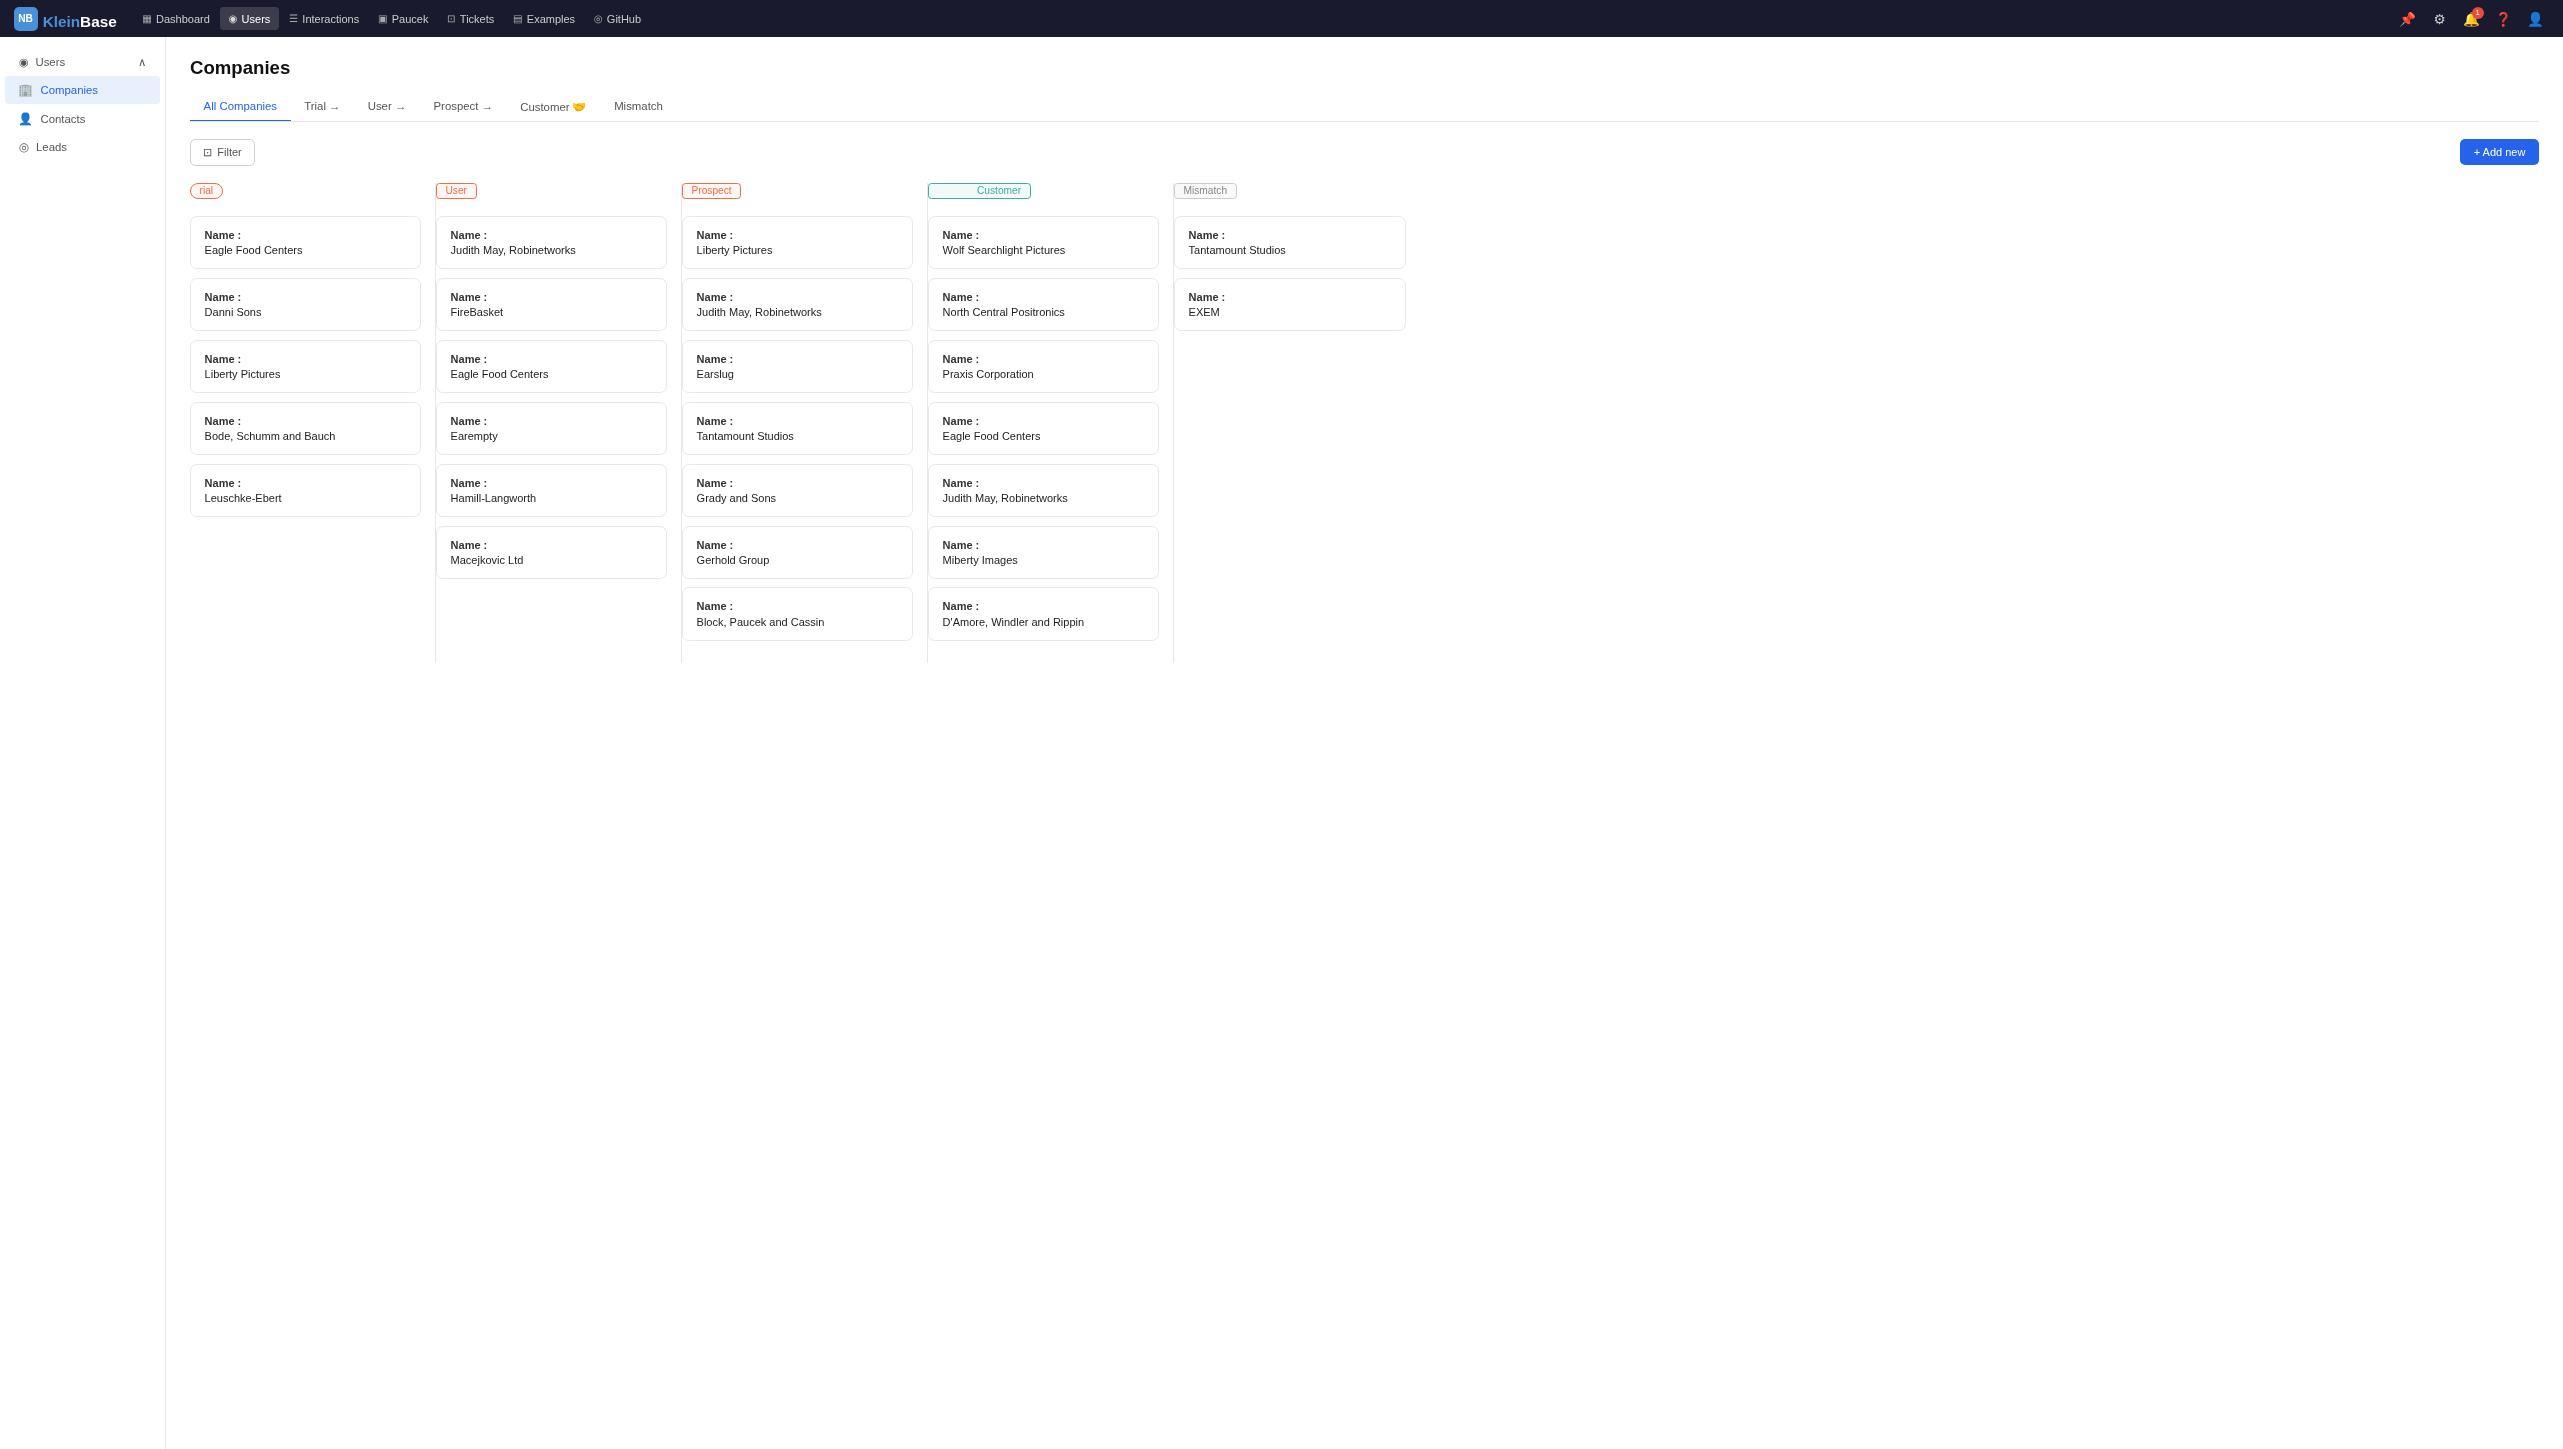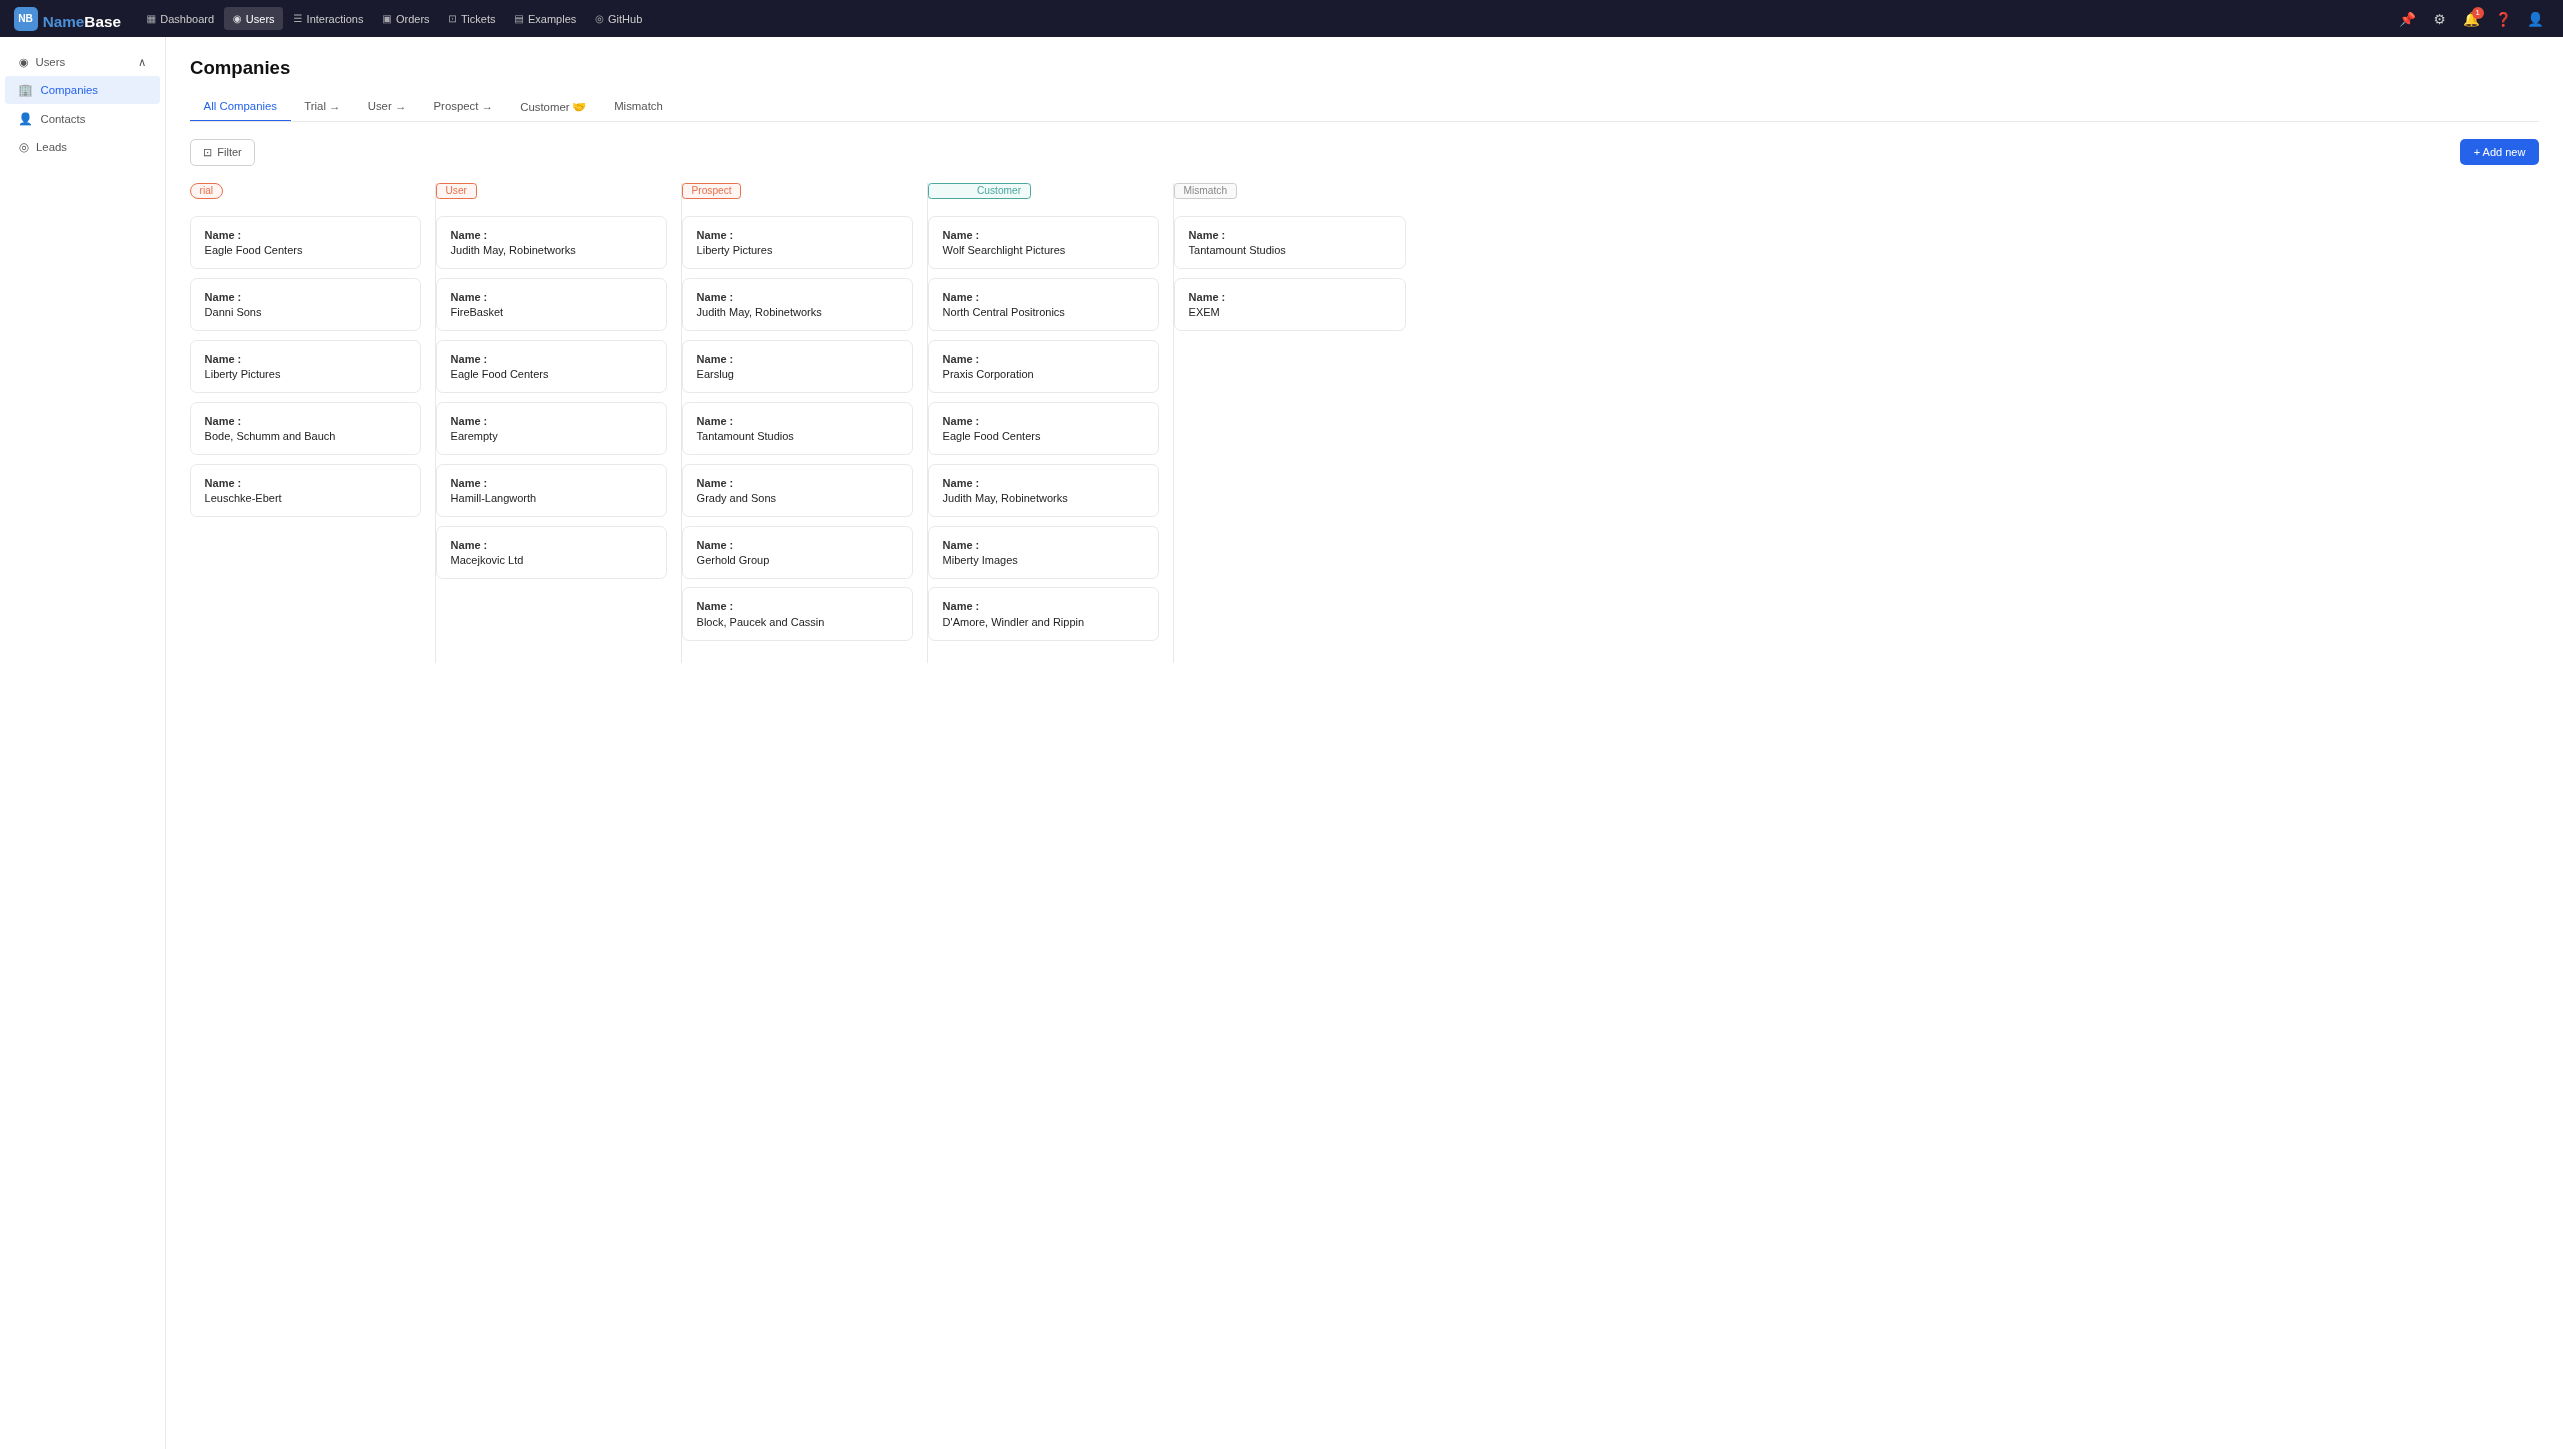--- a/index.html
+++ b/index.html
@@ -140,40 +140,40 @@
     .card-label { font-size: 11px; font-weight: 700; color: #333; margin-bottom: 3.4px; }
     .card-value { font-size: 11px; color: #222; }
   </style>
 </head>
 <body>
 
 <nav class="top-nav">
   <div class="logo-area">
     <div class="logo-icon">NB</div>
     <div class="logo-text">
-      <span>Name</span><span style="color:white">Base</span>
+      <span>Klein</span><span style="color:white">Base</span>
     </div>
   </div>
 
   <div id="nav-items-container" style="display: flex; align-items: center; gap: 1.7px;">
       <div class="nav-item">
         <span class="nav-icon">▦</span>
         <span>Dashboard</span>
       </div>
       <div class="nav-item active">
         <span class="nav-icon">◉</span>
         <span>Users</span>
       </div>
       <div class="nav-item">
         <span class="nav-icon">☰</span>
         <span>Interactions</span>
       </div>
       <div class="nav-item">
         <span class="nav-icon">▣</span>
-        <span>Orders</span>
+        <span>Paucek</span>
       </div>
       <div class="nav-item">
         <span class="nav-icon">⊡</span>
         <span>Tickets</span>
       </div>
       <div class="nav-item">
         <span class="nav-icon">▤</span>
         <span>Examples</span>
       </div>
       <div class="nav-item">

